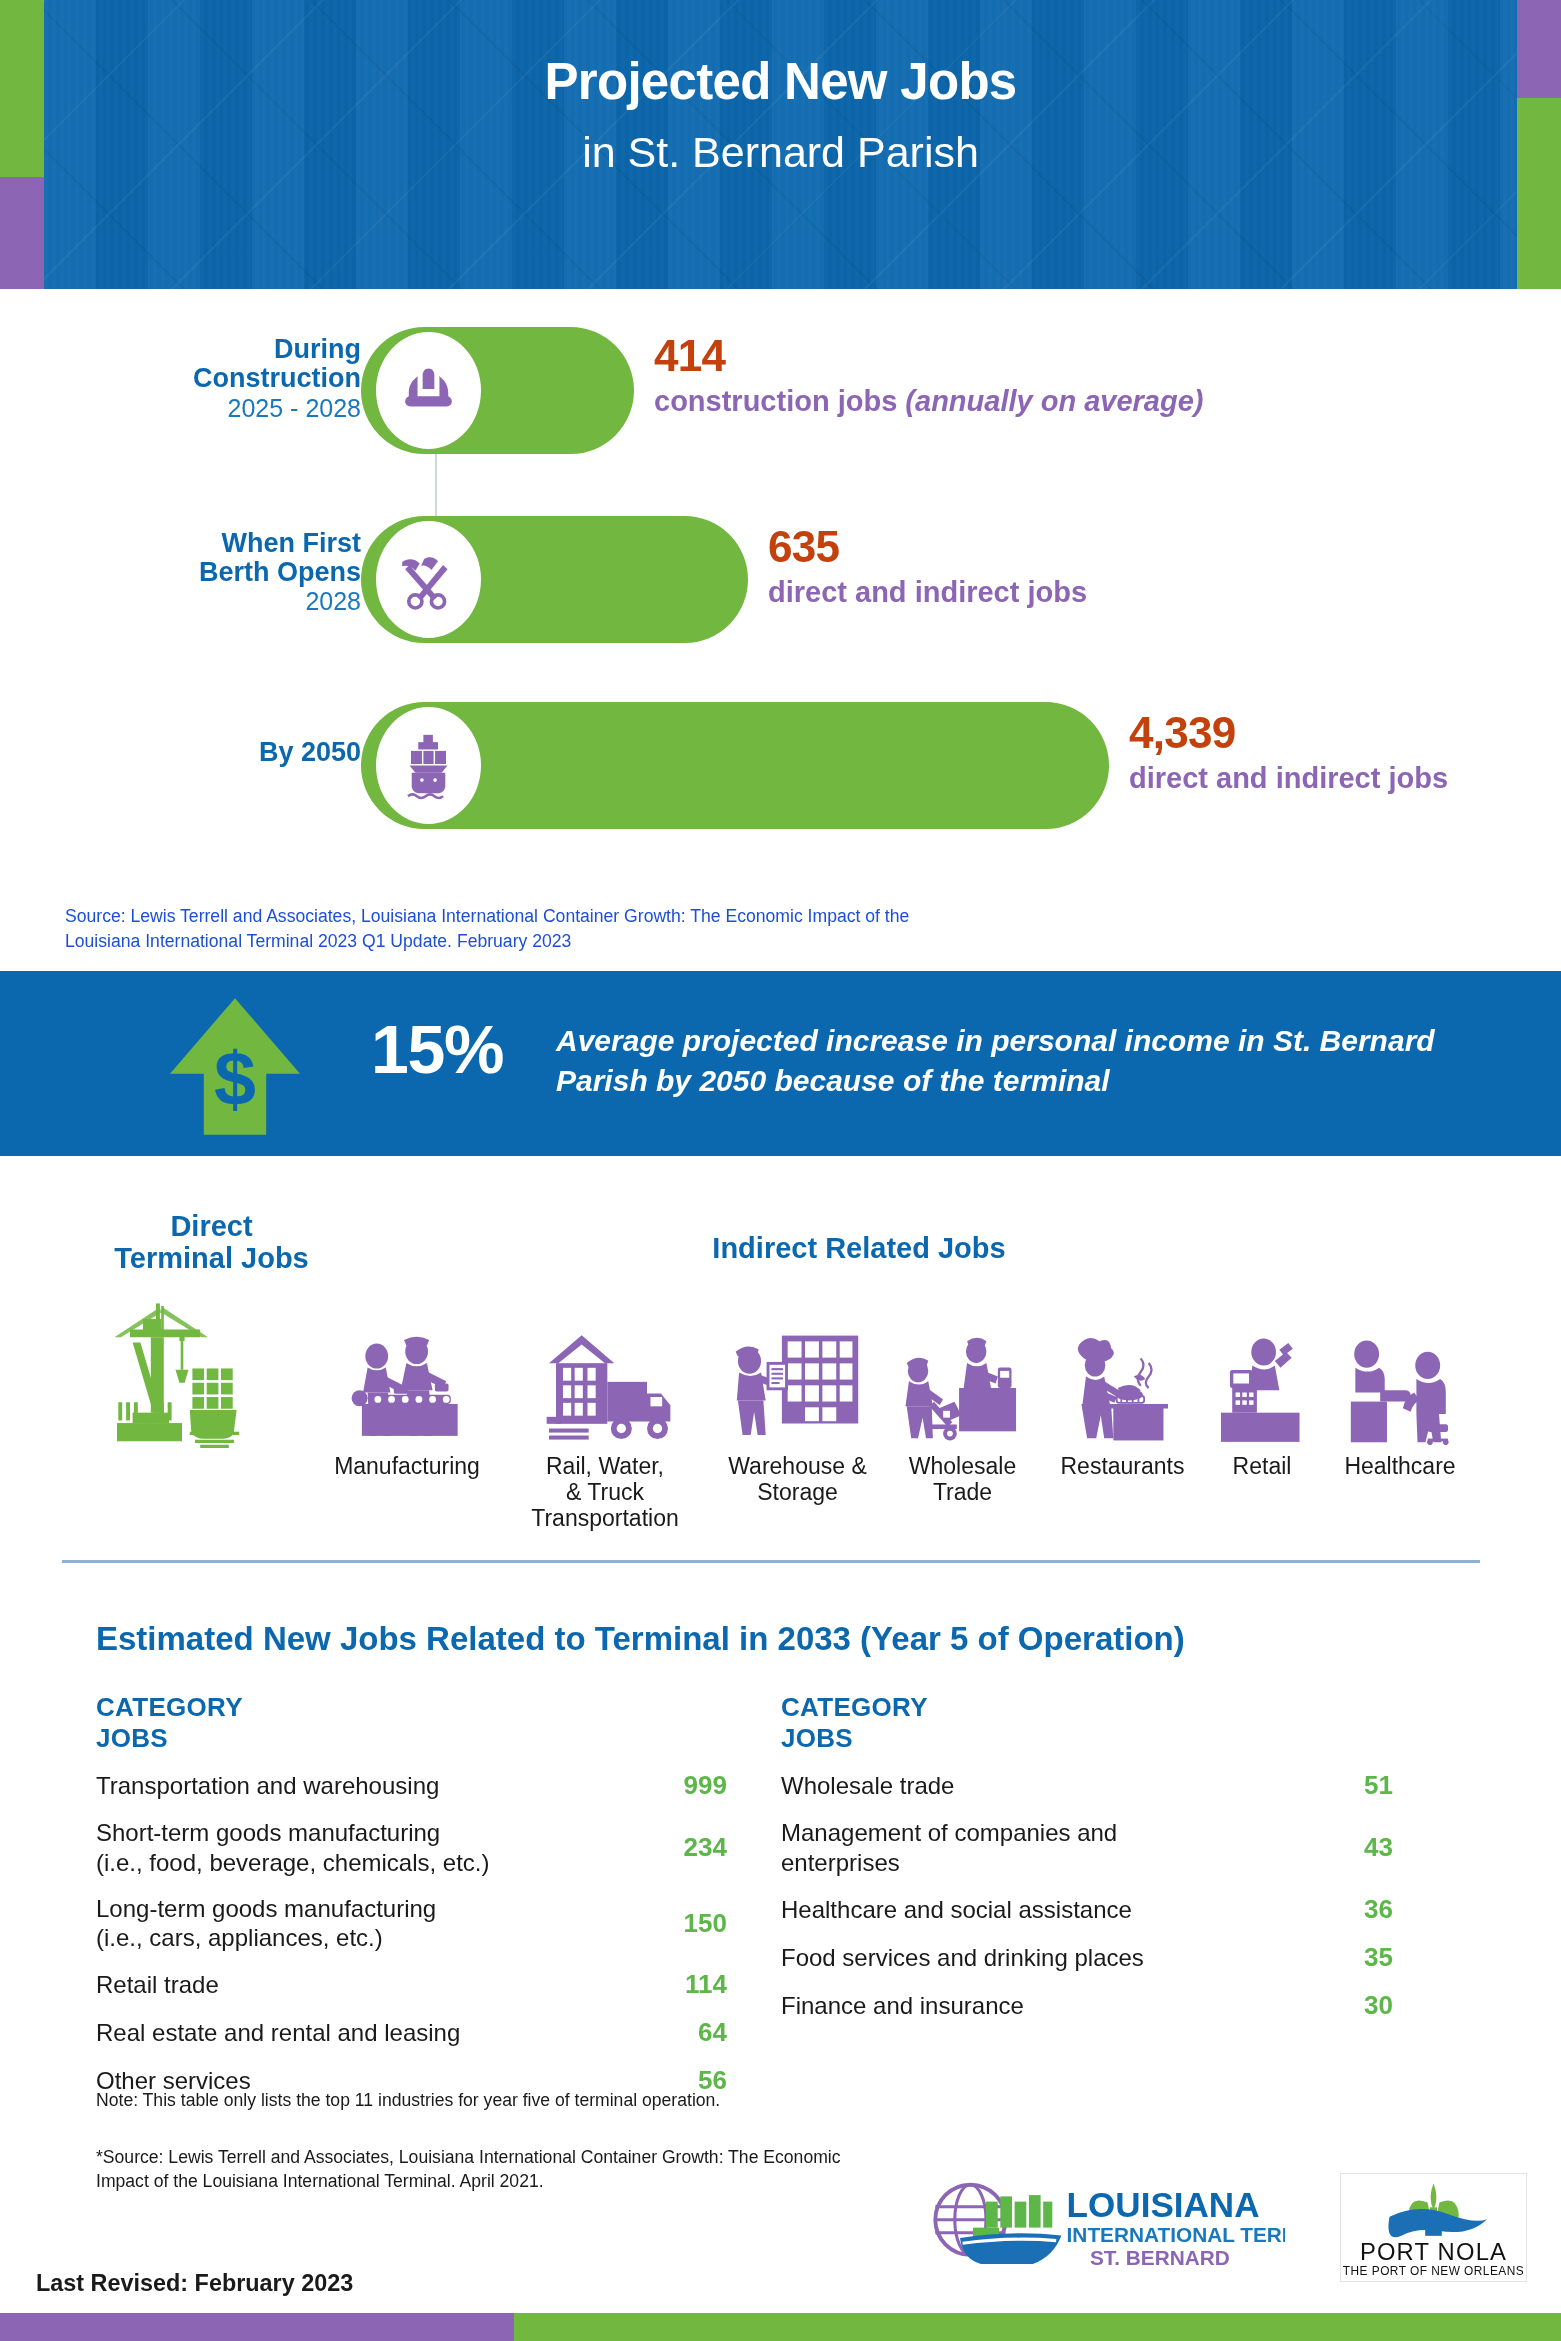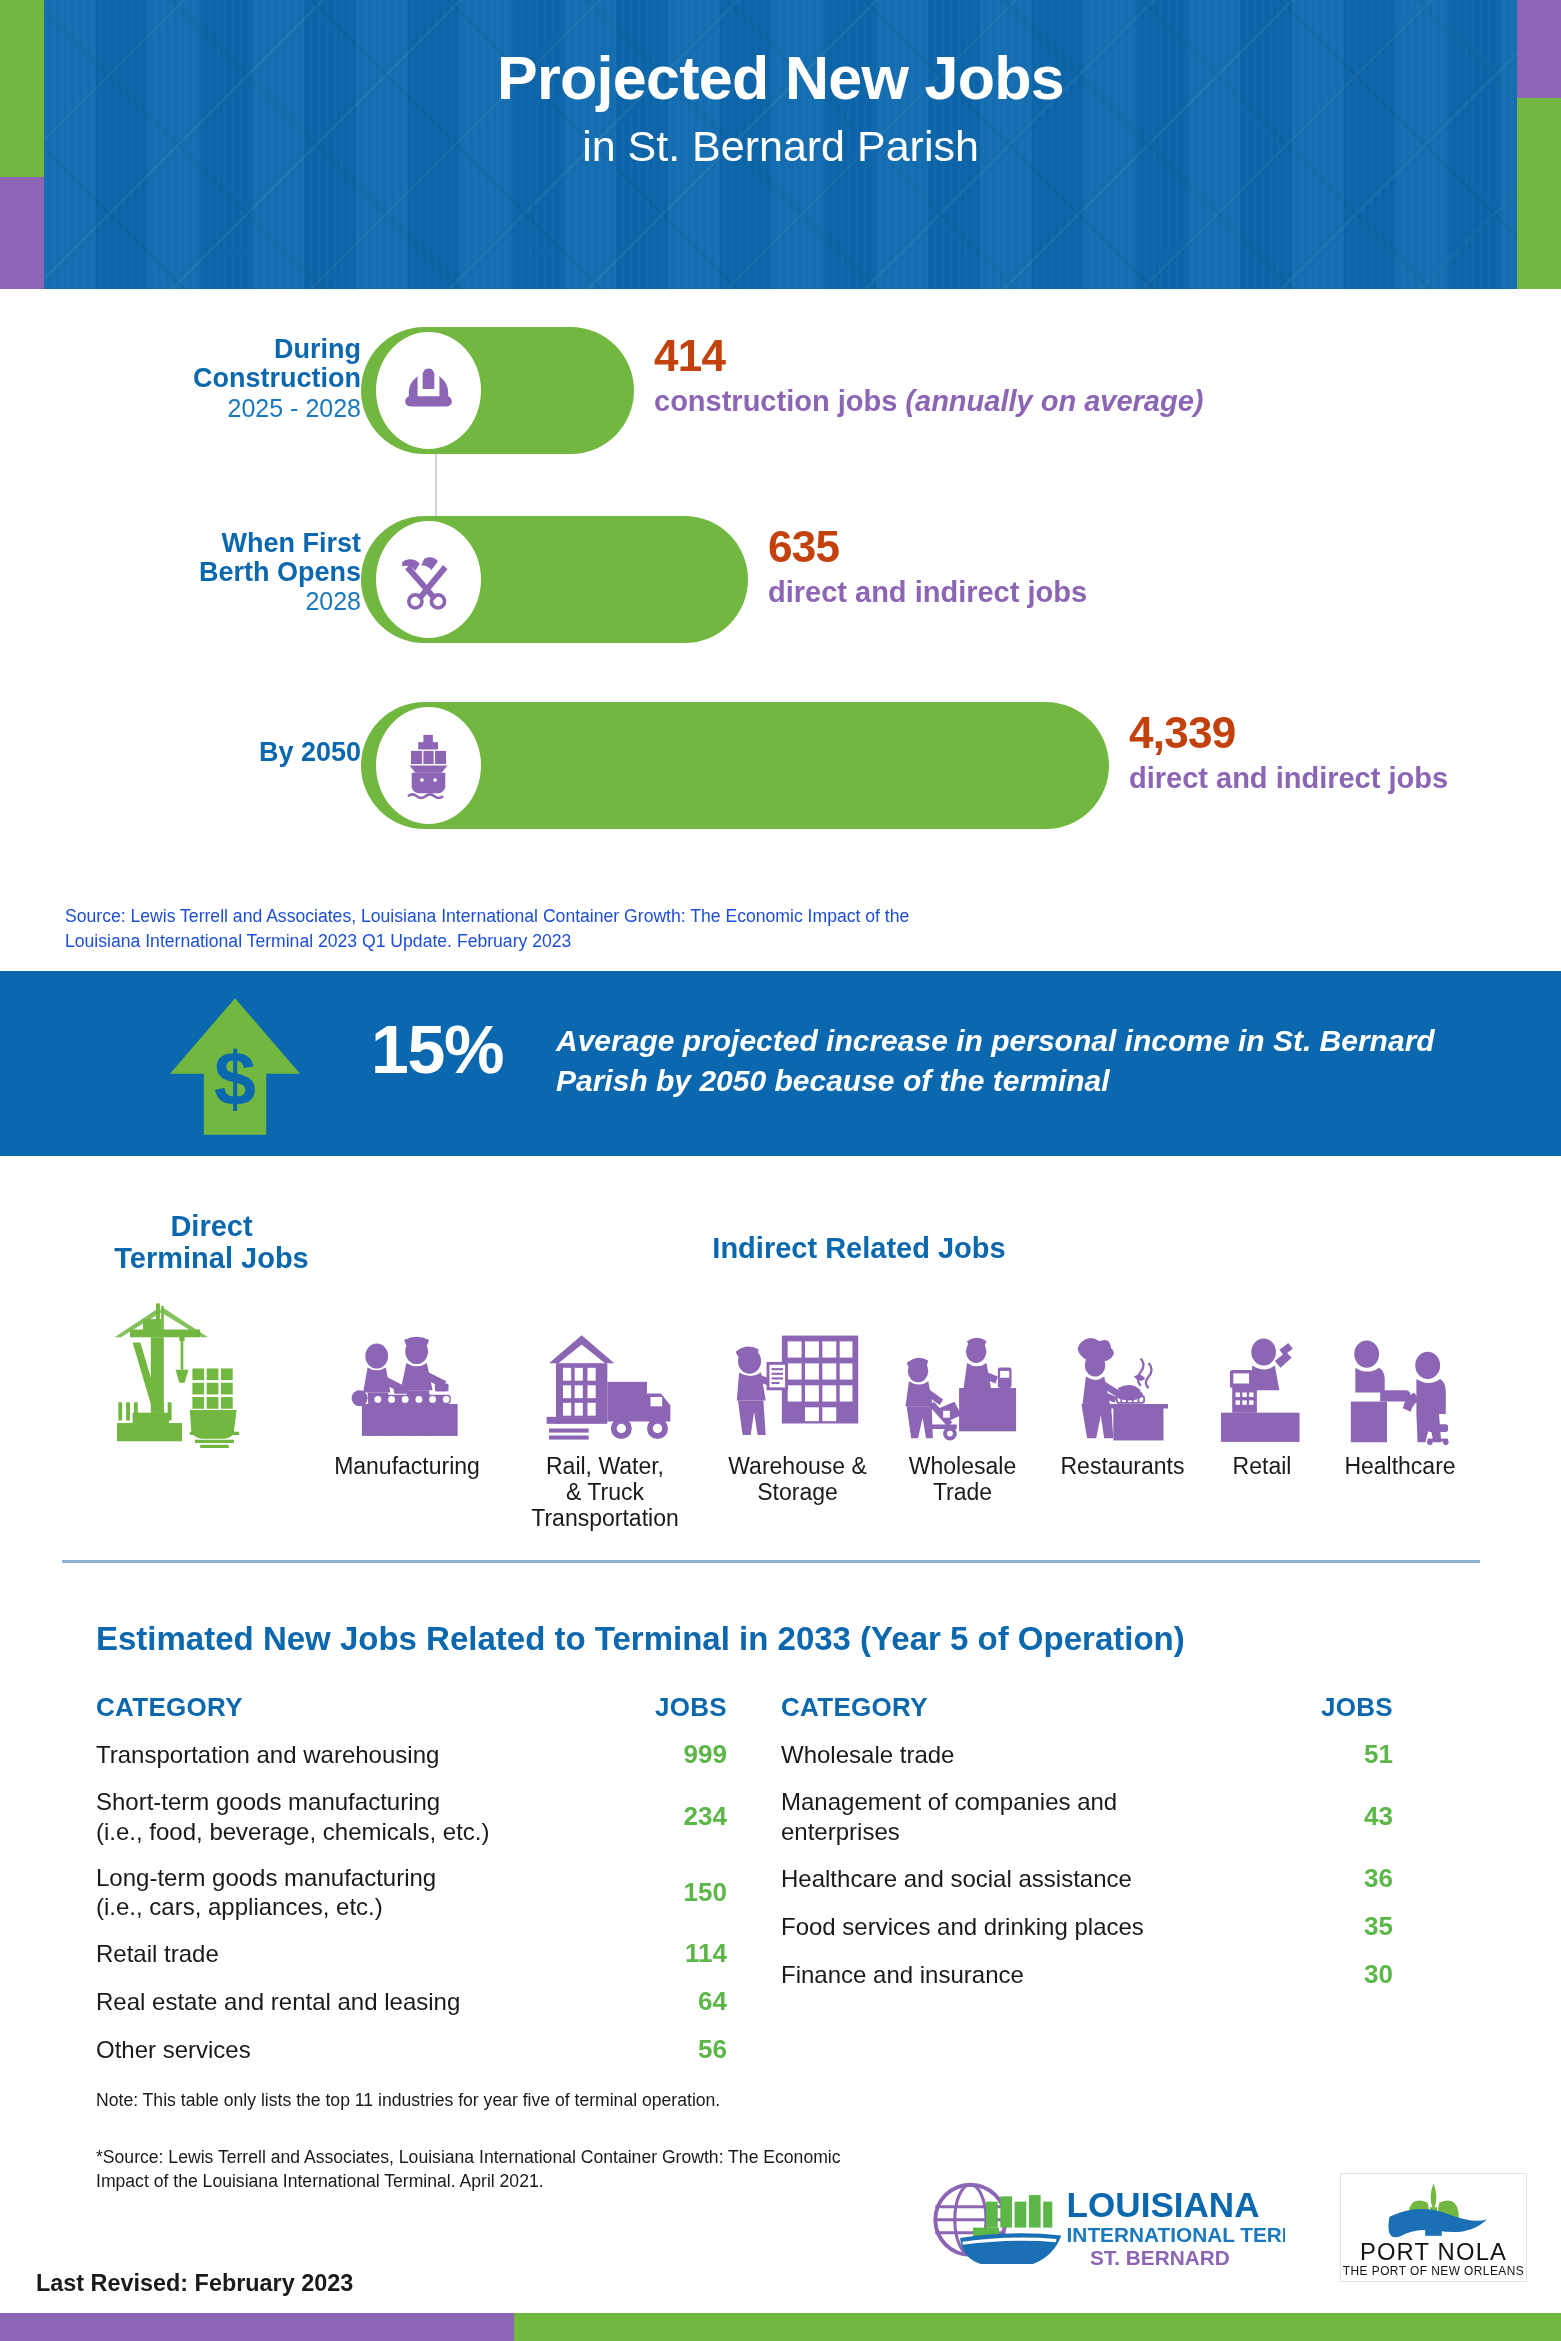--- a/index.html
+++ b/index.html
@@ -17,21 +17,21 @@
   #header .pattern{position:absolute;inset:0;
      background-image:
        repeating-linear-gradient(135deg, rgba(255,255,255,.045) 0 2px, transparent 2px 98px),
        repeating-linear-gradient(45deg, rgba(0,0,0,.05) 0 2px, transparent 2px 98px),
        repeating-linear-gradient(to right, rgba(255,255,255,.035) 0 52px, rgba(0,0,0,.035) 52px 104px);
   }
   #header .pattern2{position:absolute;inset:0;
      background-image:repeating-linear-gradient(to right, rgba(255,255,255,.03) 0 3.9px, transparent 3.9px 7.8px);
      opacity:.6;}
   .hdr-text{position:relative;text-align:center;}
-  #page-title{margin:0;padding-top:48px;color:#fff;font-size:61px;font-weight:bold;letter-spacing:-0.7px;line-height:1;}
+  #page-title{margin:8px;padding-top:48px;color:#fff;font-size:51px;font-weight:bold;letter-spacing:-0.7px;line-height:1;}
   #page-subtitle{margin:0;padding-top:15.6px;color:#fff;font-size:43px;font-weight:400;line-height:1;}
 
   
   #bars{position:absolute;left:0;top:306px;width:1561px;height:540px;}
   .bar-row{position:absolute;left:0;width:1561px;height:150px;}
   #bar-row-0{top:9.8px;}
   #bar-row-1{top:198px;}
   #bar-row-2{top:384px;}
 
   .bar-label{position:absolute;right:1200px;text-align:right;color:#0b68ae;width:403px;}
@@ -87,21 +87,21 @@
 
   
   #divider{position:absolute;left:62px;top:1560px;width:1418px;height:2.6px;background:#8fb1d6;}
 
   
   #table-section{position:absolute;left:0;top:1594px;width:1561px;}
   #table-title{position:absolute;left:96px;top:26px;color:#0b68ae;font-size:33px;font-weight:bold;}
   .tbl{position:absolute;top:98px;}
   #tbl-left{left:96px;width:631px;}
   #tbl-right{left:781px;width:612px;}
-  .tbl-head{display:flex;justify-content:space-between;align-items:baseline;color:#0b68ae;font-size:26px;font-weight:bold;letter-spacing:0.3px;padding-bottom:7.8px;}
+  .tbl-head{display:flex;justify-content:space-between;align-items:baseline;color:#0b68ae;font-size:26px;font-weight:bold;letter-spacing:0.3px;padding-bottom:7.8px;flex-direction:column;}
   .tbl-row{display:flex;justify-content:space-between;align-items:center;padding:8.5px 0;}
   .tbl-row .cat{font-size:24px;color:#1a1a1a;line-height:1.22;padding-right:19.5px;}
   .tbl-row .val{font-size:26px;font-weight:bold;color:#5cb648;white-space:nowrap;}
 
   
   #footnotes{position:absolute;left:96px;top:2088px;width:781px;}
   #note-text{font-size:17.6px;color:#1a1a1a;line-height:1.4;}
   #source-star{font-size:17.6px;color:#1a1a1a;line-height:1.4;margin-top:32px;}
 
   

